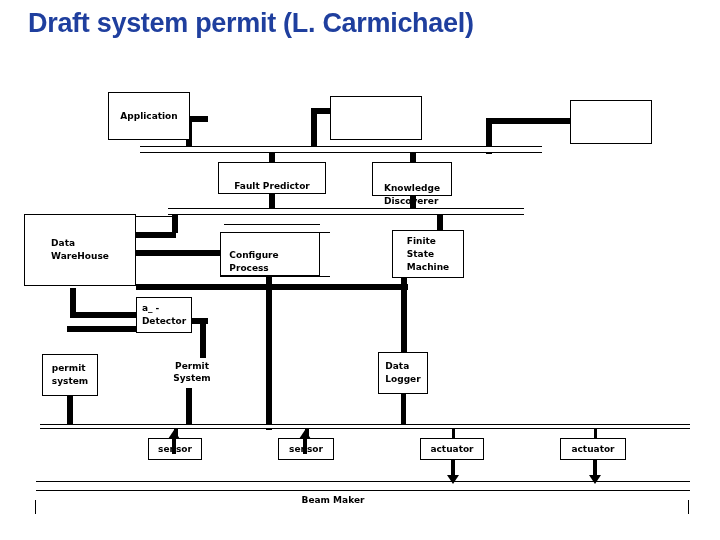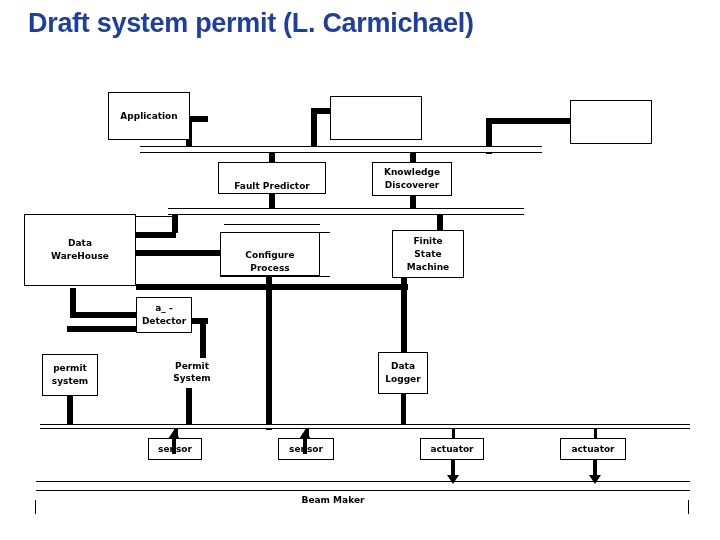--- a/index.html
+++ b/index.html
@@ -54,21 +54,20 @@
     background: #ffffff;
     box-sizing: border-box;
   }
   .dg-boxlabel {
     position: absolute;
     font-family: "DejaVu Sans", sans-serif;
     font-size: 9px;
     font-weight: bold;
     color: #000;
     line-height: 13px;
-    text-align: center;
     white-space: pre-line;
     display: flex;
     align-items: center;
     justify-content: center;
     box-sizing: border-box;
   }
   .bus {
     position: absolute;
     border-top: 1.4px solid #000;
     border-bottom: 1.4px solid #000;
@@ -140,27 +139,27 @@
       <div class="bus" style="left: 168px; top: 208px; width: 356px; height: 7px;"></div>
       <div class="bus" style="left: 40px; top: 424px; width: 650px; height: 5px;"></div>
       <div class="bus" style="left: 36px; top: 481px; width: 654px; height: 10px;"></div>
       <div class="dg-box" style="left: 108px; top: 92px; width: 82px; height: 48px;"></div>
       <div class="dg-boxlabel" style="left: 108px; top: 92px; width: 82px; height: 48px;">Application</div>
       <div class="dg-box" style="left: 330px; top: 96px; width: 92px; height: 44px;"></div>
       <div class="dg-box" style="left: 570px; top: 100px; width: 82px; height: 44px;"></div>
       <div class="dg-box" style="left: 218px; top: 162px; width: 108px; height: 32px;"></div>
       <div class="dg-boxlabel" style="left: 218px; top: 162px; width: 108px; height: 48px;">Fault Predictor</div>
       <div class="dg-box" style="left: 372px; top: 162px; width: 80px; height: 34px;"></div>
-      <div class="dg-boxlabel" style="left: 372px; top: 162px; width: 80px; height: 34px;">Knowledge
+      <div class="dg-boxlabel" style="left: 372px; top: 178px; width: 80px; height: 34px;">Knowledge
 Discoverer</div>
       <div class="dg-box" style="left: 24px; top: 214px; width: 112px; height: 72px;"></div>
       <div class="dg-boxlabel" style="left: 24px; top: 214px; width: 112px; height: 72px;">Data
 WareHouse</div>
       <div class="dg-box" style="left: 220px; top: 232px; width: 100px; height: 44px;"></div>
-      <div class="dg-boxlabel" style="left: 220px; top: 232px; width: 100px; height: 60px;">Configure
+      <div class="dg-boxlabel" style="left: 204px; top: 232px; width: 100px; height: 60px;">Configure
 Process</div>
       <div class="dg-box" style="left: 392px; top: 230px; width: 72px; height: 48px;"></div>
       <div class="dg-boxlabel" style="left: 392px; top: 230px; width: 72px; height: 48px;">Finite
 State
 Machine</div>
       <div class="dg-box" style="left: 136px; top: 297px; width: 56px; height: 36px;"></div>
       <div class="dg-boxlabel" style="left: 136px; top: 297px; width: 56px; height: 36px;">a_ -
 Detector</div>
       <div class="dg-box" style="left: 42px; top: 354px; width: 56px; height: 42px;"></div>
       <div class="dg-boxlabel" style="left: 42px; top: 354px; width: 56px; height: 42px;">permit

